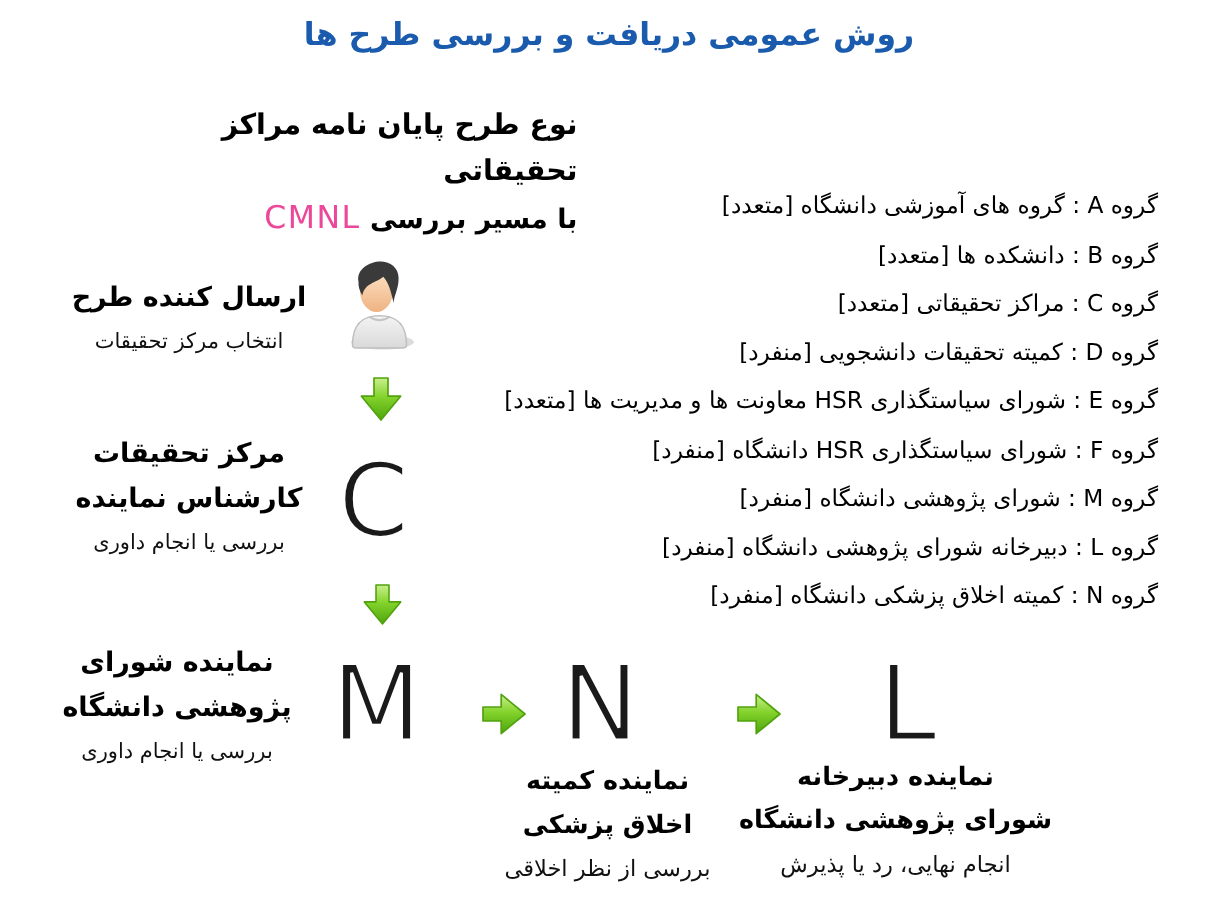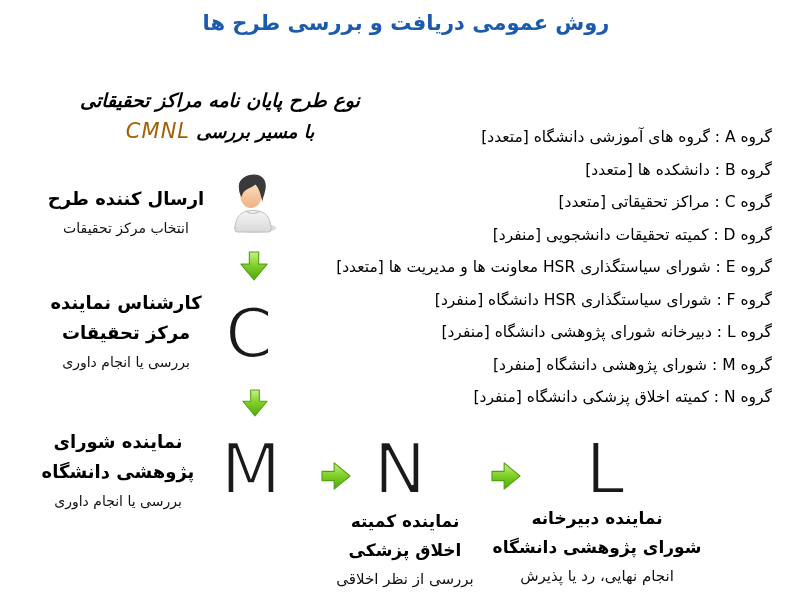--- a/index.html
+++ b/index.html
@@ -2,24 +2,24 @@
 <html lang="fa"><head>
 <meta charset="utf-8">
 <style>
   html,body { margin:0; padding:0; background:#fff; }
   .page { position:relative; width:812px; height:610px; background:#ffffff;
           font-family:"DejaVu Sans", sans-serif; overflow:hidden; color:#000; }
 
   .title { position:absolute; top:11px; left:0; width:812px; text-align:center;
            font-weight:bold; font-size:21px; color:#1b5bad; }
 
-  .subtitle { position:absolute; top:85px; left:55px; width:330px; text-align:center;font-style:italic; }
+  .subtitle { position:absolute; top:68px; left:55px; width:330px; text-align:right; }
   .sub1 { font-weight:bold; font-size:19px; line-height:31px; }
   .sub2 { font-weight:bold; font-size:18px; line-height:30px; }
-  .sub2 .code { font-weight:normal; font-size:21px; letter-spacing:1px; color:#a16207; }
+  .sub2 .code { font-weight:normal; font-size:21px; letter-spacing:1px; color:#ec4899; }
 
   .step { position:absolute; width:212px; text-align:center; }
   .step .t { font-weight:bold; font-size:18px; line-height:30px; }
   .step .s { font-size:14px; line-height:29px; color:#111; }
   #step1 { left:20px; top:184px; }
   #step2 { left:20px; top:288px; }
   #step3 { left:12px; top:427px; }
 
   .groups { position:absolute; top:121px; right:40px; width:430px; direction:rtl; }
   .group-row { height:32.5px; line-height:32.5px; font-size:15.5px;
@@ -76,22 +76,22 @@
       <span class="code" dir="ltr">CMNL</span>
     </div>
   </div>
 
   <div class="step" id="step1" dir="rtl">
     <div class="t">ارسال کننده طرح</div>
     <div class="s">انتخاب مرکز تحقیقات</div>
   </div>
 
   <div class="step" id="step2" dir="rtl">
+    <div class="t">مرکز تحقیقات</div>
     <div class="t">کارشناس نماینده</div>
-    <div class="t">مرکز تحقیقات</div>
     <div class="s">بررسی یا انجام داوری</div>
   </div>
 
   <div class="step" id="step3" dir="rtl">
     <div class="t">نماینده شورای</div>
     <div class="t">پژوهشی دانشگاه</div>
     <div class="s">بررسی یا انجام داوری</div>
   </div>
 
   <svg class="abs" id="person-icon" width="50" height="62" viewBox="0 0 50 62">
@@ -146,18 +146,18 @@
     <div class="s">انجام نهایی، رد یا پذیرش</div>
   </div>
 
   <div class="groups">
     <div class="group-row">گروه A : گروه های آموزشی دانشگاه [متعدد]</div>
     <div class="group-row">گروه B : دانشکده ها [متعدد]</div>
     <div class="group-row">گروه C : مراکز تحقیقاتی [متعدد]</div>
     <div class="group-row">گروه D : کمیته تحقیقات دانشجویی [منفرد]</div>
     <div class="group-row">گروه E : شورای سیاستگذاری HSR معاونت ها و مدیریت ها [متعدد]</div>
     <div class="group-row">گروه F : شورای سیاستگذاری HSR دانشگاه [منفرد]</div>
+    <div class="group-row">گروه M : شورای پژوهشی دانشگاه [منفرد]</div>
     <div class="group-row">گروه L : دبیرخانه شورای پژوهشی دانشگاه [منفرد]</div>
-    <div class="group-row">گروه M : شورای پژوهشی دانشگاه [منفرد]</div>
     <div class="group-row">گروه N : کمیته اخلاق پزشکی دانشگاه [منفرد]</div>
   </div>
 
 </div>
 
 </body></html>

